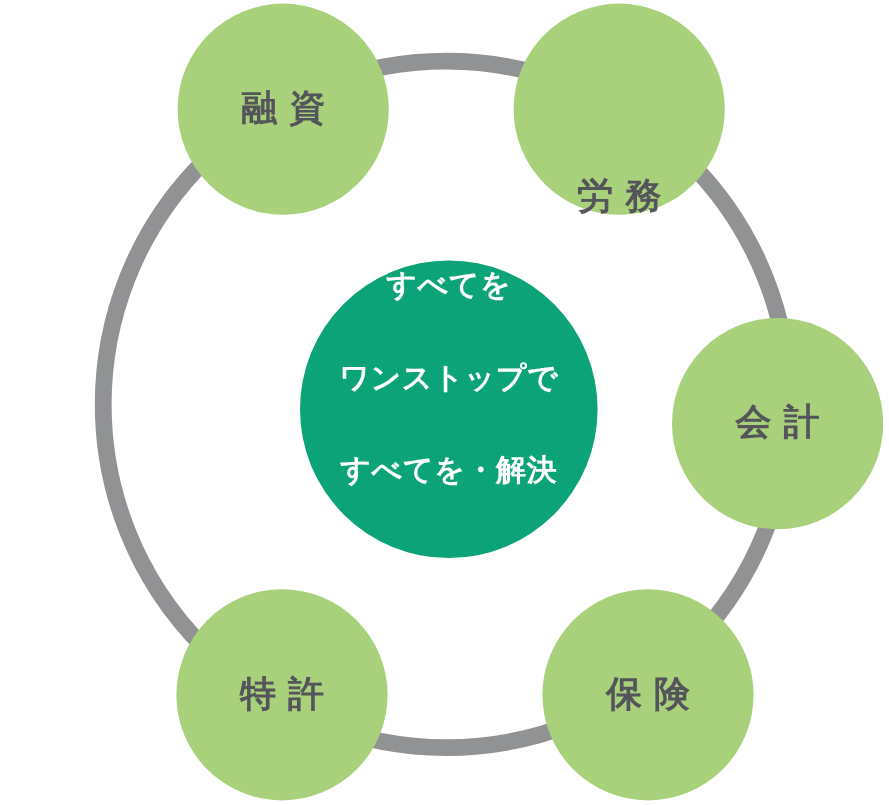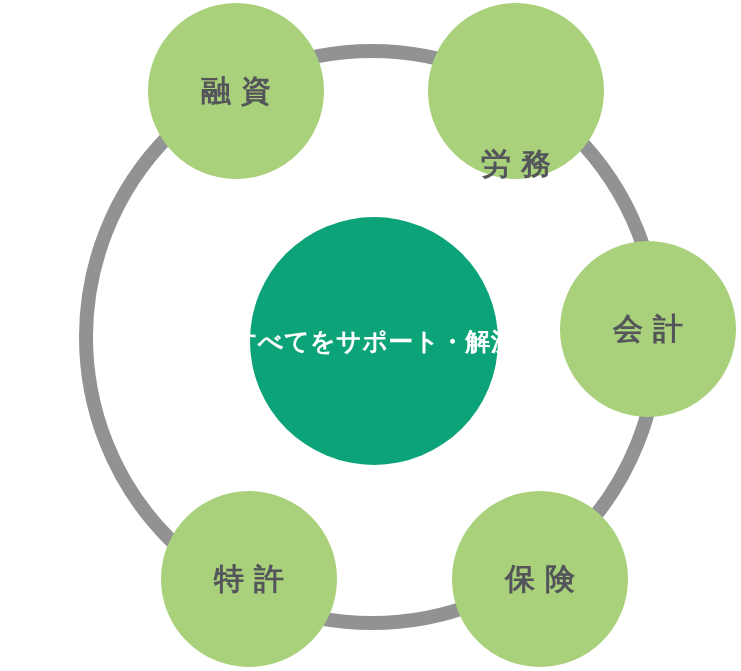--- a/index.html
+++ b/index.html
@@ -45,36 +45,37 @@
     color: var(--label-text);
     font-size: 30px;
     font-weight: 700;
     letter-spacing: 10px;
     padding-left: 10px; 
     white-space: nowrap;
     line-height: 1;
   }
   .sat-financing  { left: 148px; top: 3px; }
   .sat-labor      { left: 428px; top: 3px; align-items: flex-end; }
-  .sat-accounting { left: 560px; top: 241px; }
+  .sat-accounting { left: 560px; top: 265px; }
   .sat-insurance  { left: 452px; top: 491px; }
-  .sat-patent     { left: 161px; top: 491px; }
+  .sat-patent     { left: 147px; top: 491px; }
   .sat-law        { left: 3px;   top: 247px; }
   .center-circle {
     position: absolute;
     left: 250px;
     top: 217px;
     width: 248px;
     height: 248px;
     border-radius: 50%;
     background: var(--center-fill);
     display: flex;
-    flex-direction: row;
+    flex-direction: column;
     align-items: center;
-    justify-content: center;
+    justify-content: flex-start;
+    gap: 34px;
   }
   .center-circle .line {
     color: var(--center-text);
     font-size: 25px;
     font-weight: 700;
     letter-spacing: 0.5px;
     line-height: 43px;
     white-space: nowrap;
     text-align: center;
   }
@@ -104,16 +105,17 @@
     <span class="label">保険</span>
   </div>
 
   <div class="satellite sat-patent">
     <span class="label">特許</span>
   </div>
 
 
   <div class="center-circle">
     <div class="line">すべてを</div>
-    <div class="line">サポート・解決</div>
+    <div class="line">ワンストップで</div>
+    <div class="line">すべてを・解決</div>
   </div>
 
 </div>
 
 </body></html>

